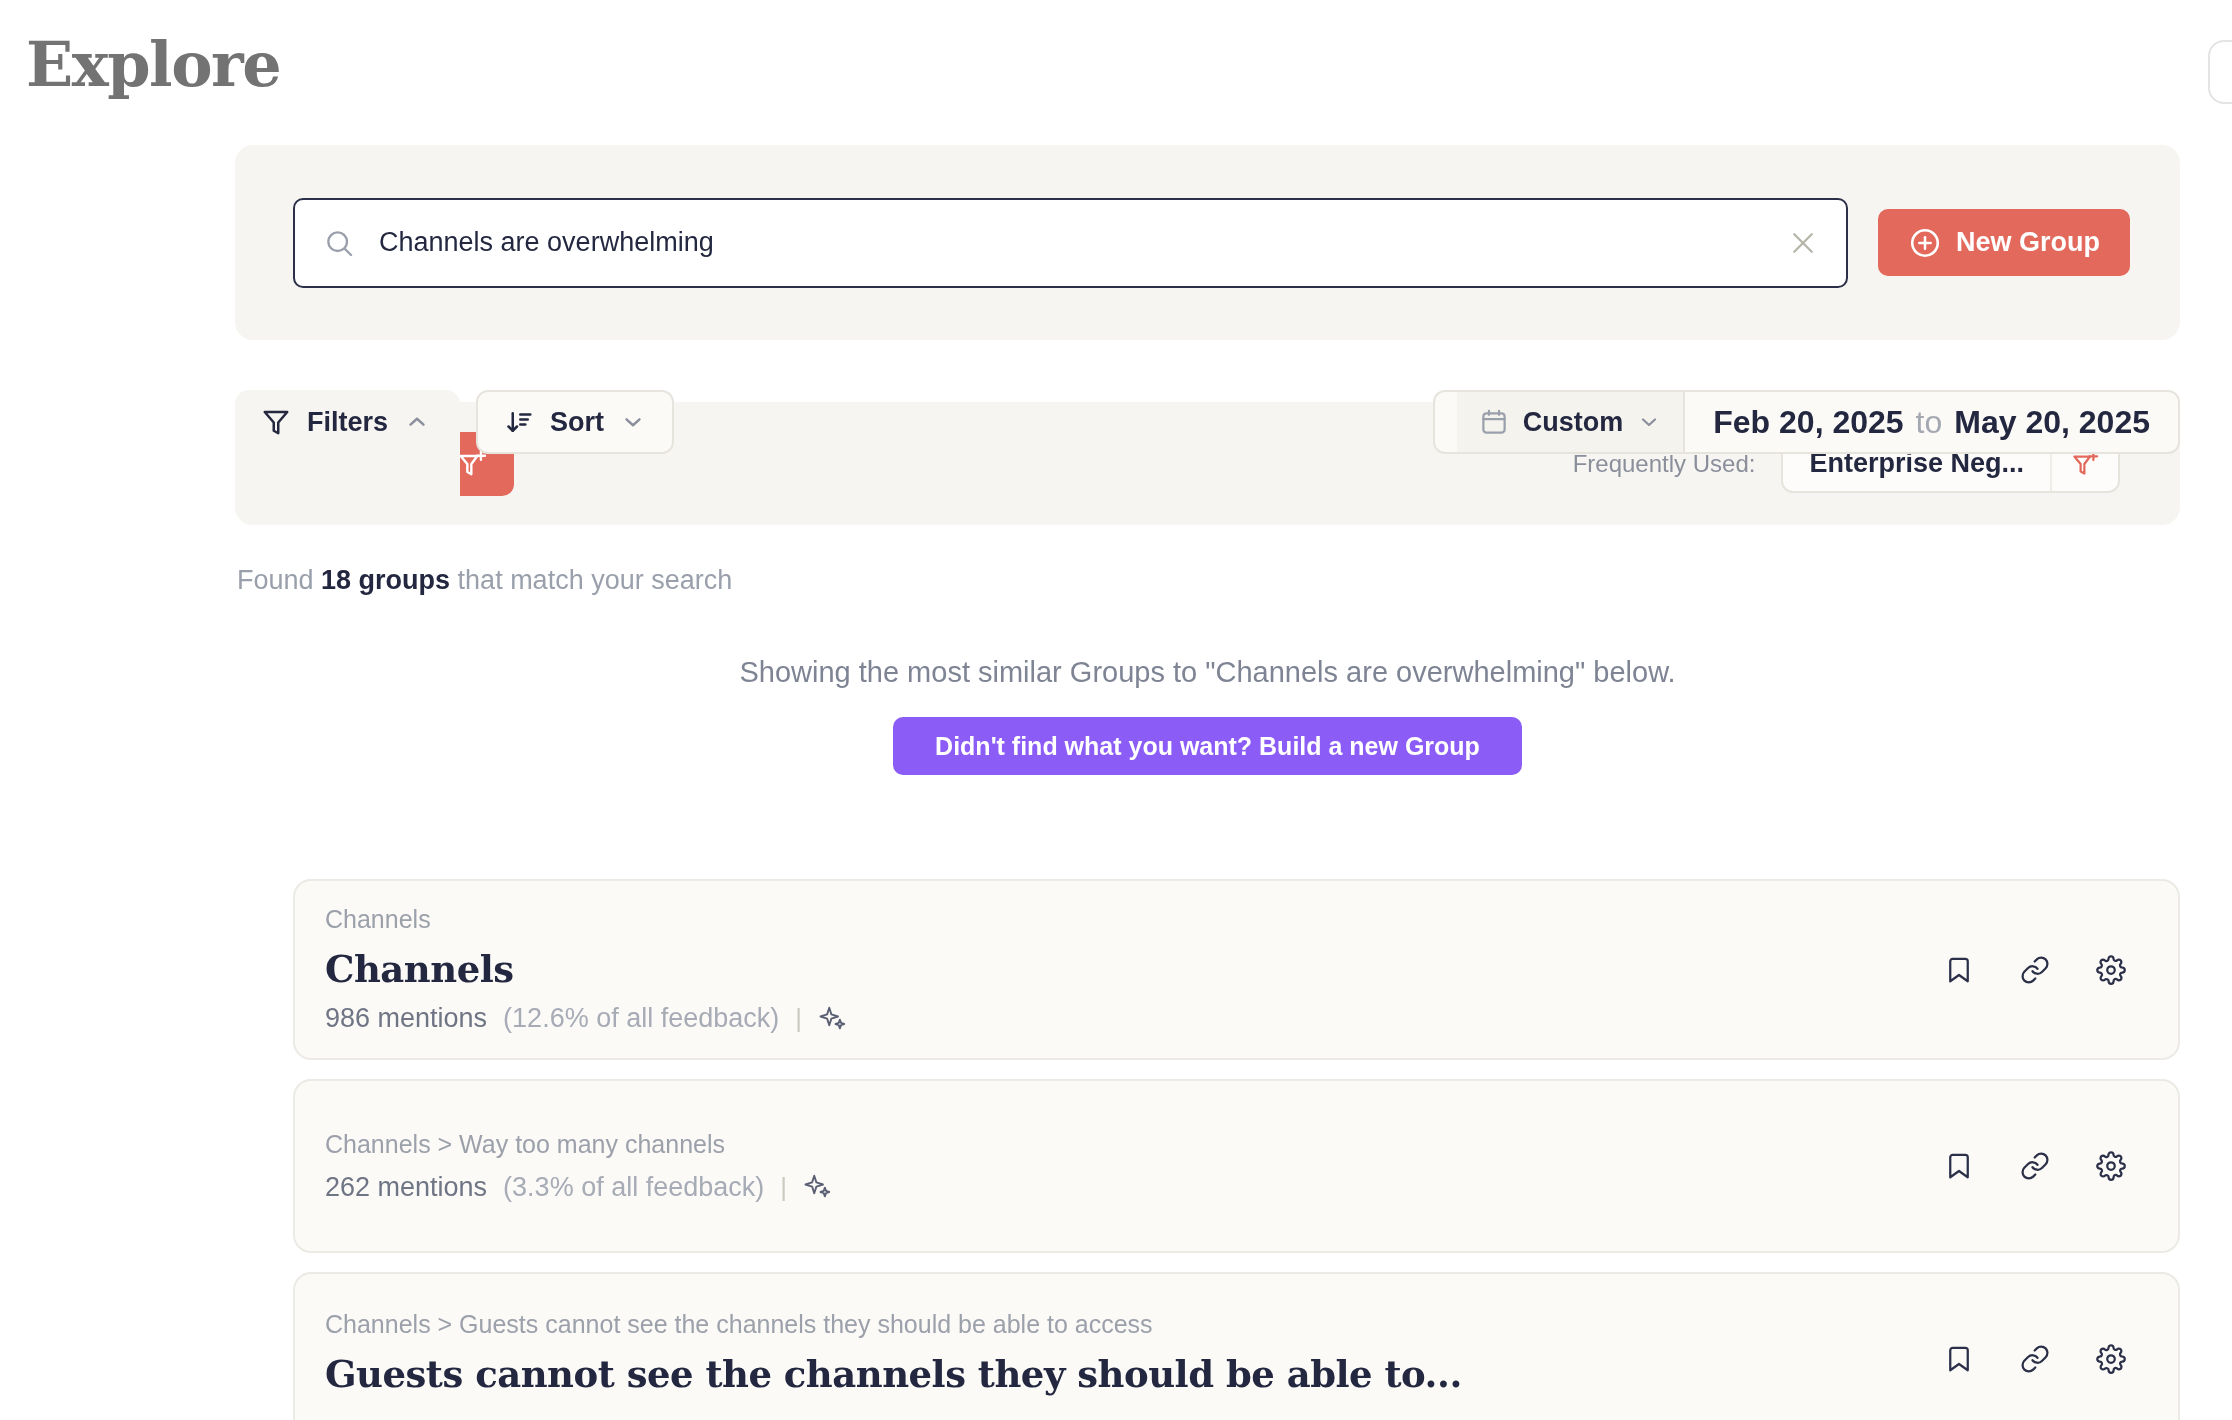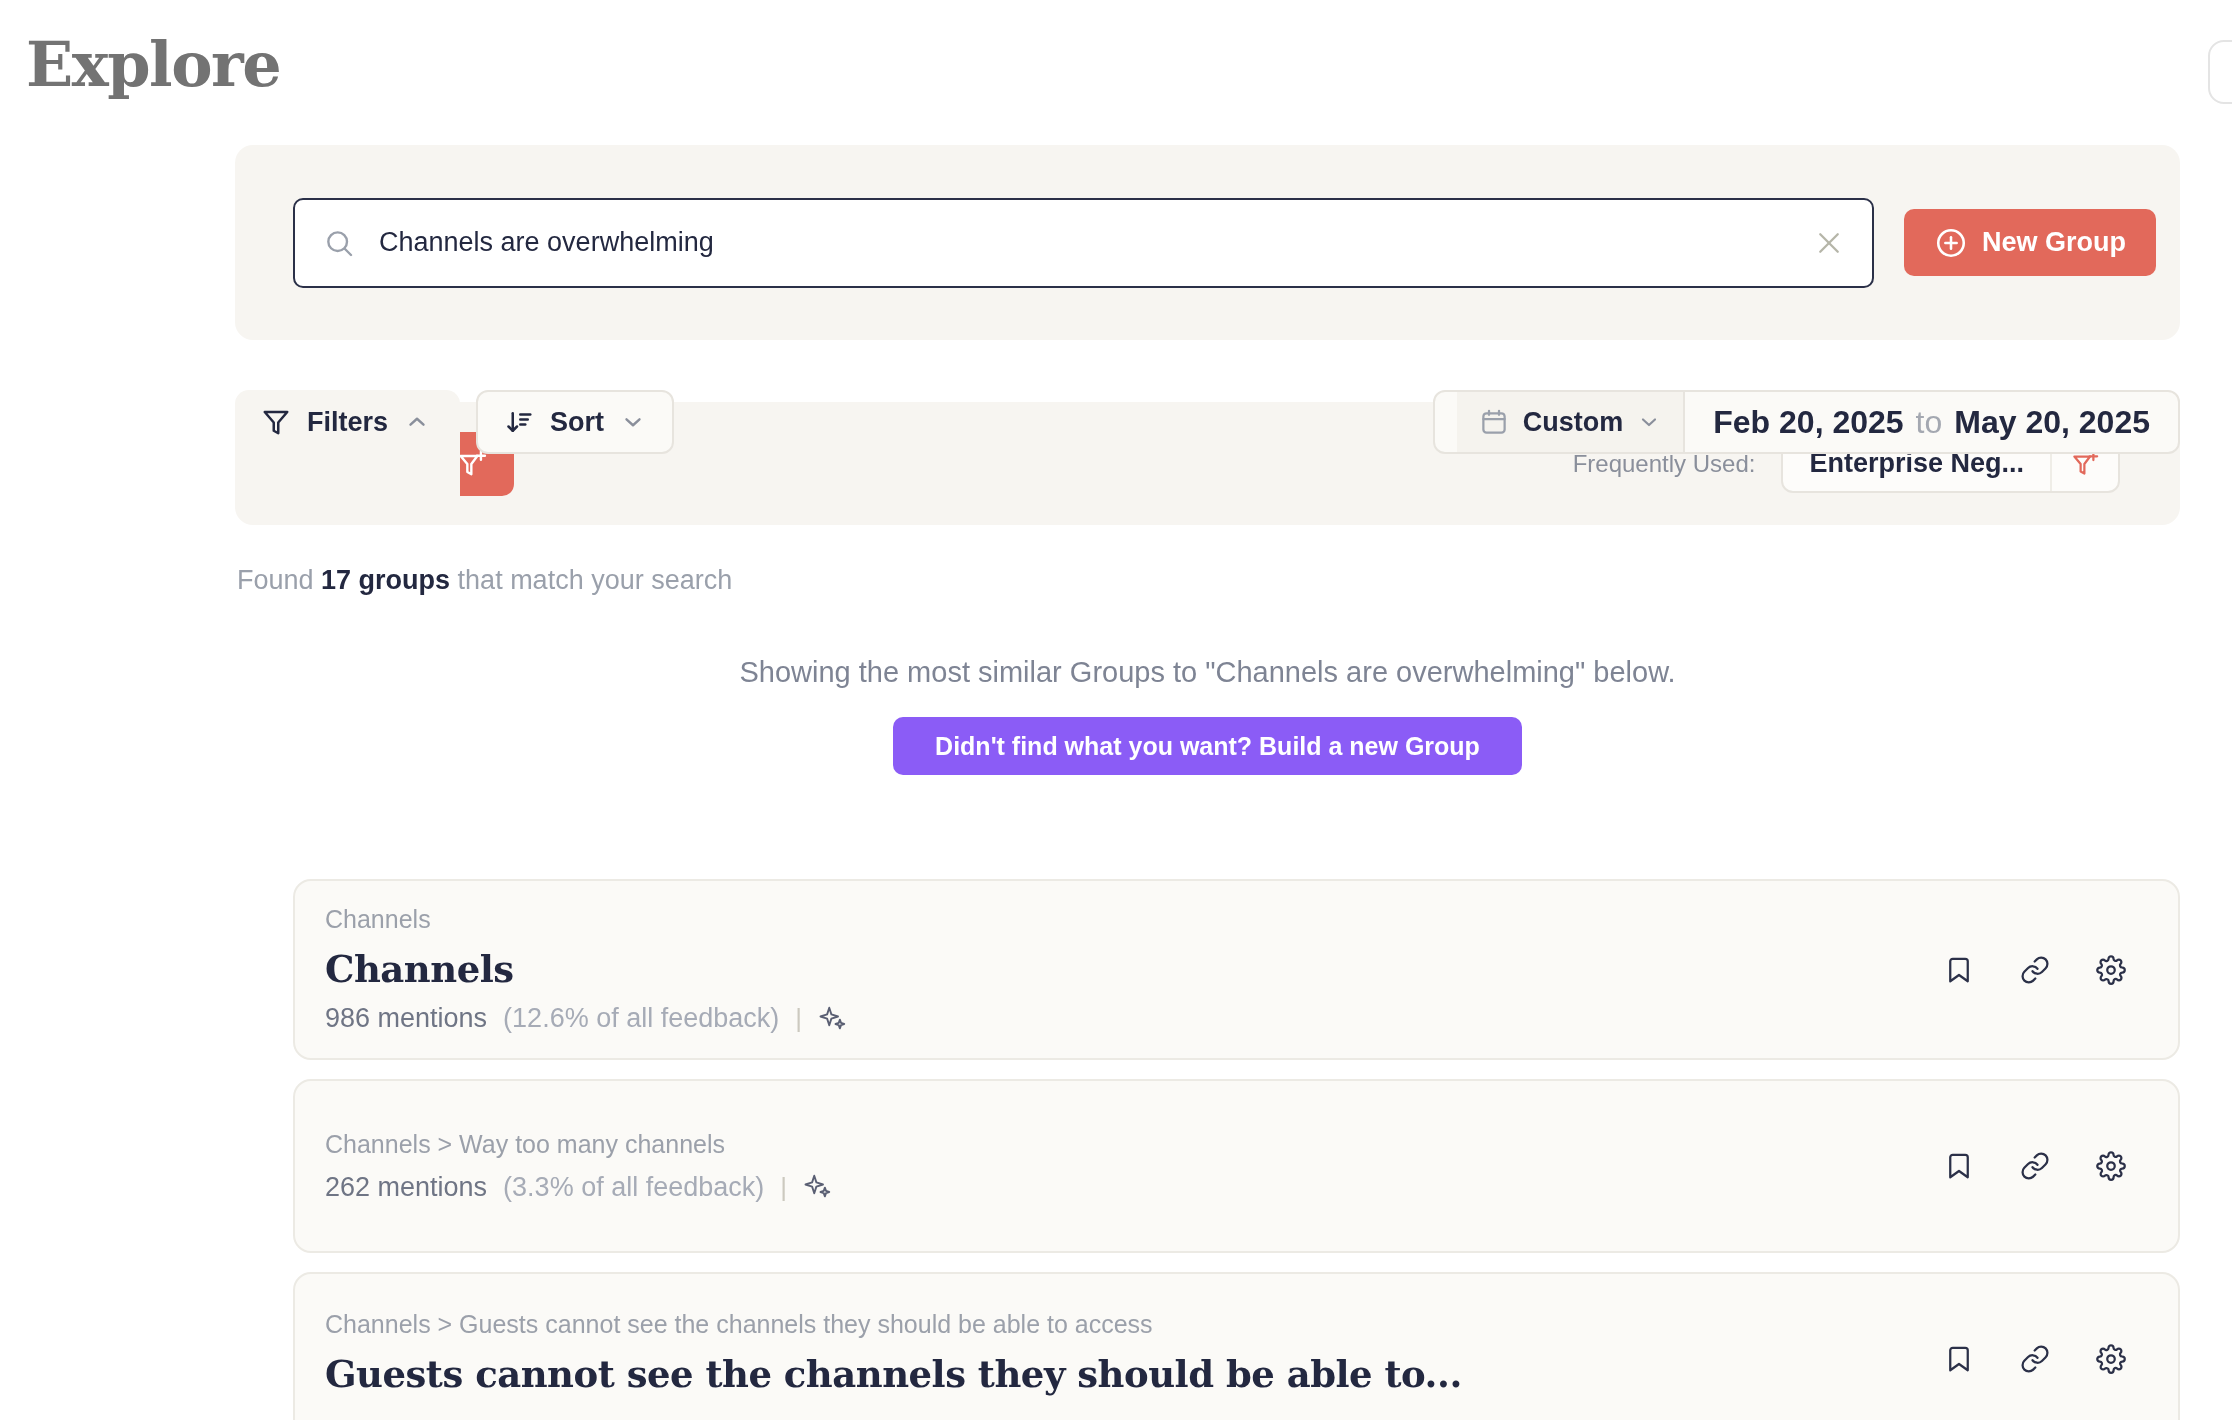--- a/index.html
+++ b/index.html
@@ -32,21 +32,21 @@
     border-radius: 16px;
   }
 
   
   .search-section {
     margin: 44px 0 0 235px;
     width: 1945px; height: 195px;
     background: #f7f5f1;
     border-radius: 18px;
     display: flex; align-items: center;
-    padding: 0 24px 0 58px;
+    padding: 0 50px 0 58px;
   }
   .search-box {
     flex: 1; height: 90px;
     background: #ffffff;
     border: 2px solid #2b3048;
     border-radius: 10px;
     display: flex; align-items: center;
     padding: 0 28px;
   }
   .search-box input {
@@ -333,21 +333,21 @@
         <svg width="30" height="30" viewBox="0 0 24 24" fill="none" stroke="currentColor" stroke-width="1.8" stroke-linejoin="round" stroke-linecap="round">
             <path d="M16 6H3.5l5 6v6l3 1.6V12L16 6z"></path>
             <line x1="18.7" y1="2.8" x2="18.7" y2="8.8"></line>
             <line x1="15.7" y1="5.8" x2="21.7" y2="5.8"></line>
           </svg>
       </span>
     </div>
   </div>
 </div>
 
-<div class="found-line"><span>Found </span><span class="found-count">17 groups</span><span> that match your search</span></div>
+<div class="found-line"><span>Found </span><span class="found-count">18 groups</span><span> that match your search</span></div>
 
 <div class="center-col">
   <div class="similar-note">Showing the most similar Groups to "Channels are overwhelming" below.</div>
   <button class="btn-build">
     <span>Didn't find what you want? Build a new Group</span>
   </button>
 </div>
 
 <div class="cards">
 

